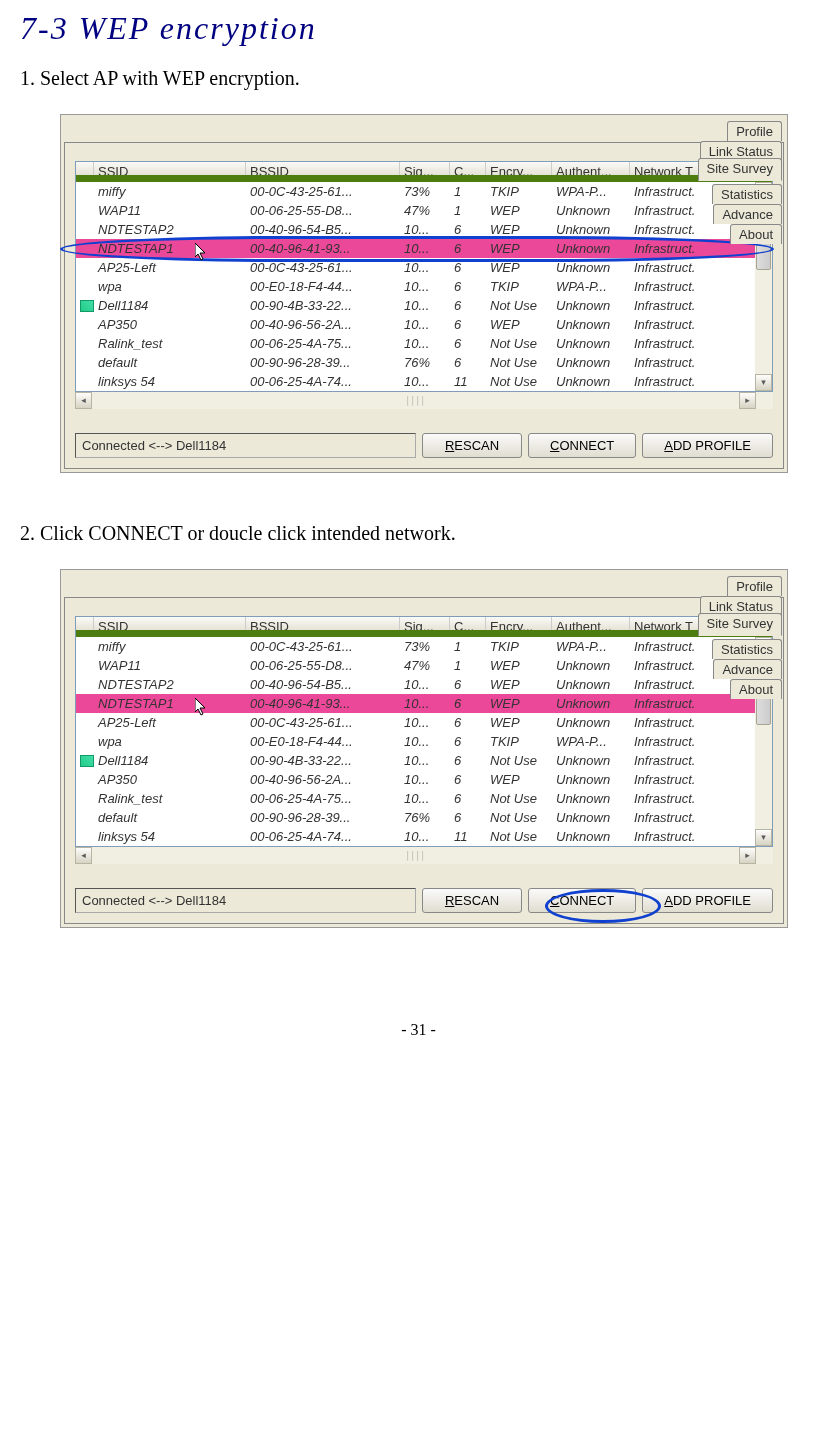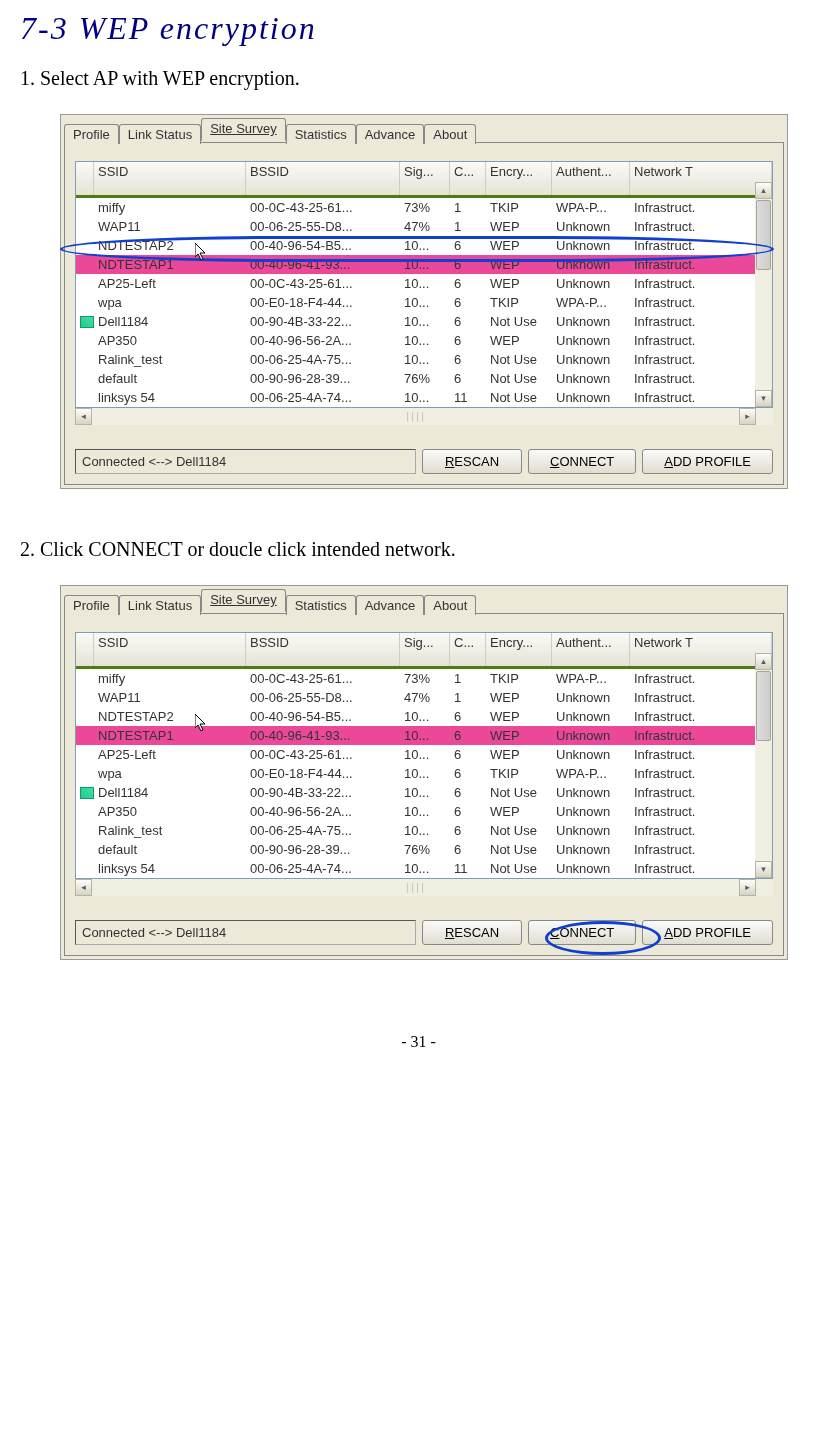--- a/index.html
+++ b/index.html
@@ -31,24 +31,25 @@
     font-family: "MS Sans Serif", Tahoma, sans-serif;
     font-size: 13px;
     color: #333;
     background: #ece9d8;
     border: 1px solid #999;
     position: relative;
   }
   .tabs {
     display: flex;
     align-items: flex-end;
-    padding: 5px 5px 0 3px;
+    padding: 5px 5px 0 21px;
     height: 28px;
     position: relative;
     z-index: 2;
+    flex-direction: column;
   }
   .tab {
     background: #ece9d8;
     border: 1px solid #888;
     border-bottom: none;
     border-radius: 3px 3px 0 0;
     padding: 3px 8px 3px 8px;
     font-size: 13px;
     margin-right: 0;
     position: relative;
@@ -57,57 +58,56 @@
     line-height: 14px;
     color: #333;
   }
   .tab.active {
     background: #ece9d8;
     height: 23px;
     top: -2px;
     z-index: 3;
     padding-bottom: 5px;
     border-bottom: 1px solid #ece9d8;
-    text-decoration: underline;
   }
   .tabpanel {
     border: 1px solid #888;
     margin: -1px 3px 3px 3px;
     padding: 18px 10px 10px 10px;
     min-height: 100px;
     position: relative;
   }
   .list-wrap {
     background: #fff;
     border: 1px solid #7f9db9;
     position: relative;
   }
   .headrow {
     display: flex;
     background: #ece9d8;
-    border-bottom: 3px solid #4d7c0f;
-    height: 36px;
+    border-bottom: 7px solid #4d7c0f;
+    height: 20px;
   }
   .headcell {
     border-right: 1px solid #ccc;
     padding: 2px 4px;
     font-size: 13px;
     overflow: hidden;
     white-space: nowrap;
     background: linear-gradient(to bottom, #fafaf7, #e6e3d5);
   }
   .icn { width: 18px; flex: 0 0 18px; }
   .c-ssid  { flex: 0 0 152px; }
   .c-bssid { flex: 0 0 154px; }
   .c-sig   { flex: 0 0 50px; }
   .c-ch    { flex: 0 0 36px; }
   .c-enc   { flex: 0 0 66px; }
   .c-auth  { flex: 0 0 78px; }
   .c-net   { flex: 1; }
-  .rows { position: relative; }
+  .rows { position: relative; font-style: italic; }
   .row {
     display: flex;
     height: 19px;
     line-height: 19px;
     font-size: 13px;
     white-space: nowrap;
     overflow: hidden;
   }
   .row .cell { overflow: hidden; padding: 0 4px; }
   .row.selected { background: #ec4899; }
@@ -195,21 +195,21 @@
   }
   .cursor {
     position: absolute;
     width: 14px; height: 20px;
     pointer-events: none;
   }
   .pagenum {
     text-align: center;
     font-family: "Times New Roman", serif;
     font-size: 16px;
-    margin-top: 73px;
+    margin-top: 93px;
     padding-bottom: 20px;
   }
 </style>
 </head>
 <body>
 
 <h1 class="section-title">7-3  WEP encryption</h1>
 
 <p class="instruction">1. Select AP with WEP encryption.</p>
 

